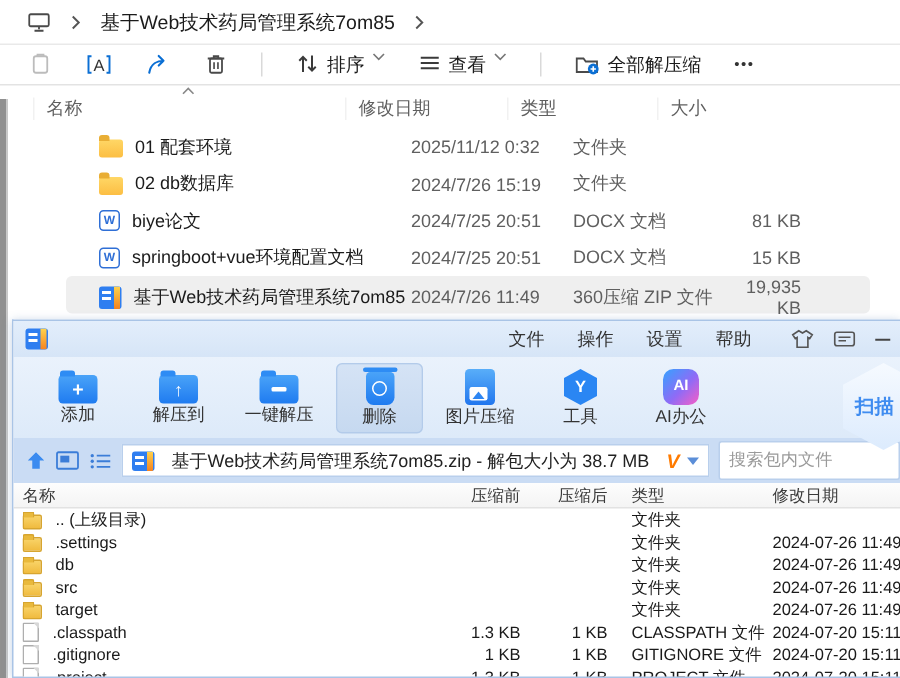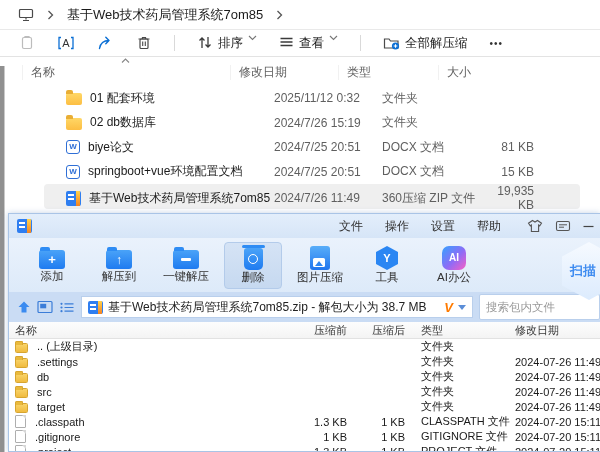--- a/index.html
+++ b/index.html
@@ -88,21 +88,21 @@
     background:linear-gradient(135deg,#35a2ff 0%,#8f6bf6 55%,#f95ec5 100%);
     font-weight:bold; font-size:10px; line-height:24px; }
   .zt-ai::after { content:"AI"; }
   .scan-badge { position:absolute; right:-16px; top:4px; width:54px; height:58px;
     clip-path:polygon(50% 0,100% 25%,100% 75%,50% 100%,0 75%,0 25%);
     background:linear-gradient(180deg,#f6faff,#dcebfd); display:flex; align-items:center;
     justify-content:flex-start; padding-left:8px; color:#3f8cf0; font-size:13px; font-weight:bold; }
 
   .z-addr { height:30px; background:#cadcf4; display:flex; align-items:center; padding-left:8px; gap:6px; }
   .addr-input { flex:0 0 392px; height:22px; background:#fff; border:1px solid #b9cfec; border-radius:0;
-    display:flex; align-items:center; padding:0 6px; gap:5px; font-size:12px; color:#222; overflow:hidden; }
+    display:flex; align-items:center; padding:0 6px; gap:5px; font-size:12px; color:#222; overflow:hidden;text-align:center; }
   .addr-path { flex:1; white-space:nowrap; overflow:hidden; }
   .v-badge { font-weight:bold; font-size:13px; color:#ff7b00; font-style:italic; }
   .dd-tri { width:0; height:0; border-left:4px solid transparent; border-right:4px solid transparent;
     border-top:5px solid #5b8ed8; }
   .search-box { flex:1; height:22px; background:#fff; border:1px solid #b9cfec; border-radius:2px;
     display:flex; align-items:center; padding:12px 6px; }
   .search-box input { border:none; outline:none; width:100%; font-size:11.5px;
     font-family:"Liberation Sans","DejaVu Sans",sans-serif; color:#333; }
   .search-box input::placeholder { color:#9a9a9a; }
 

